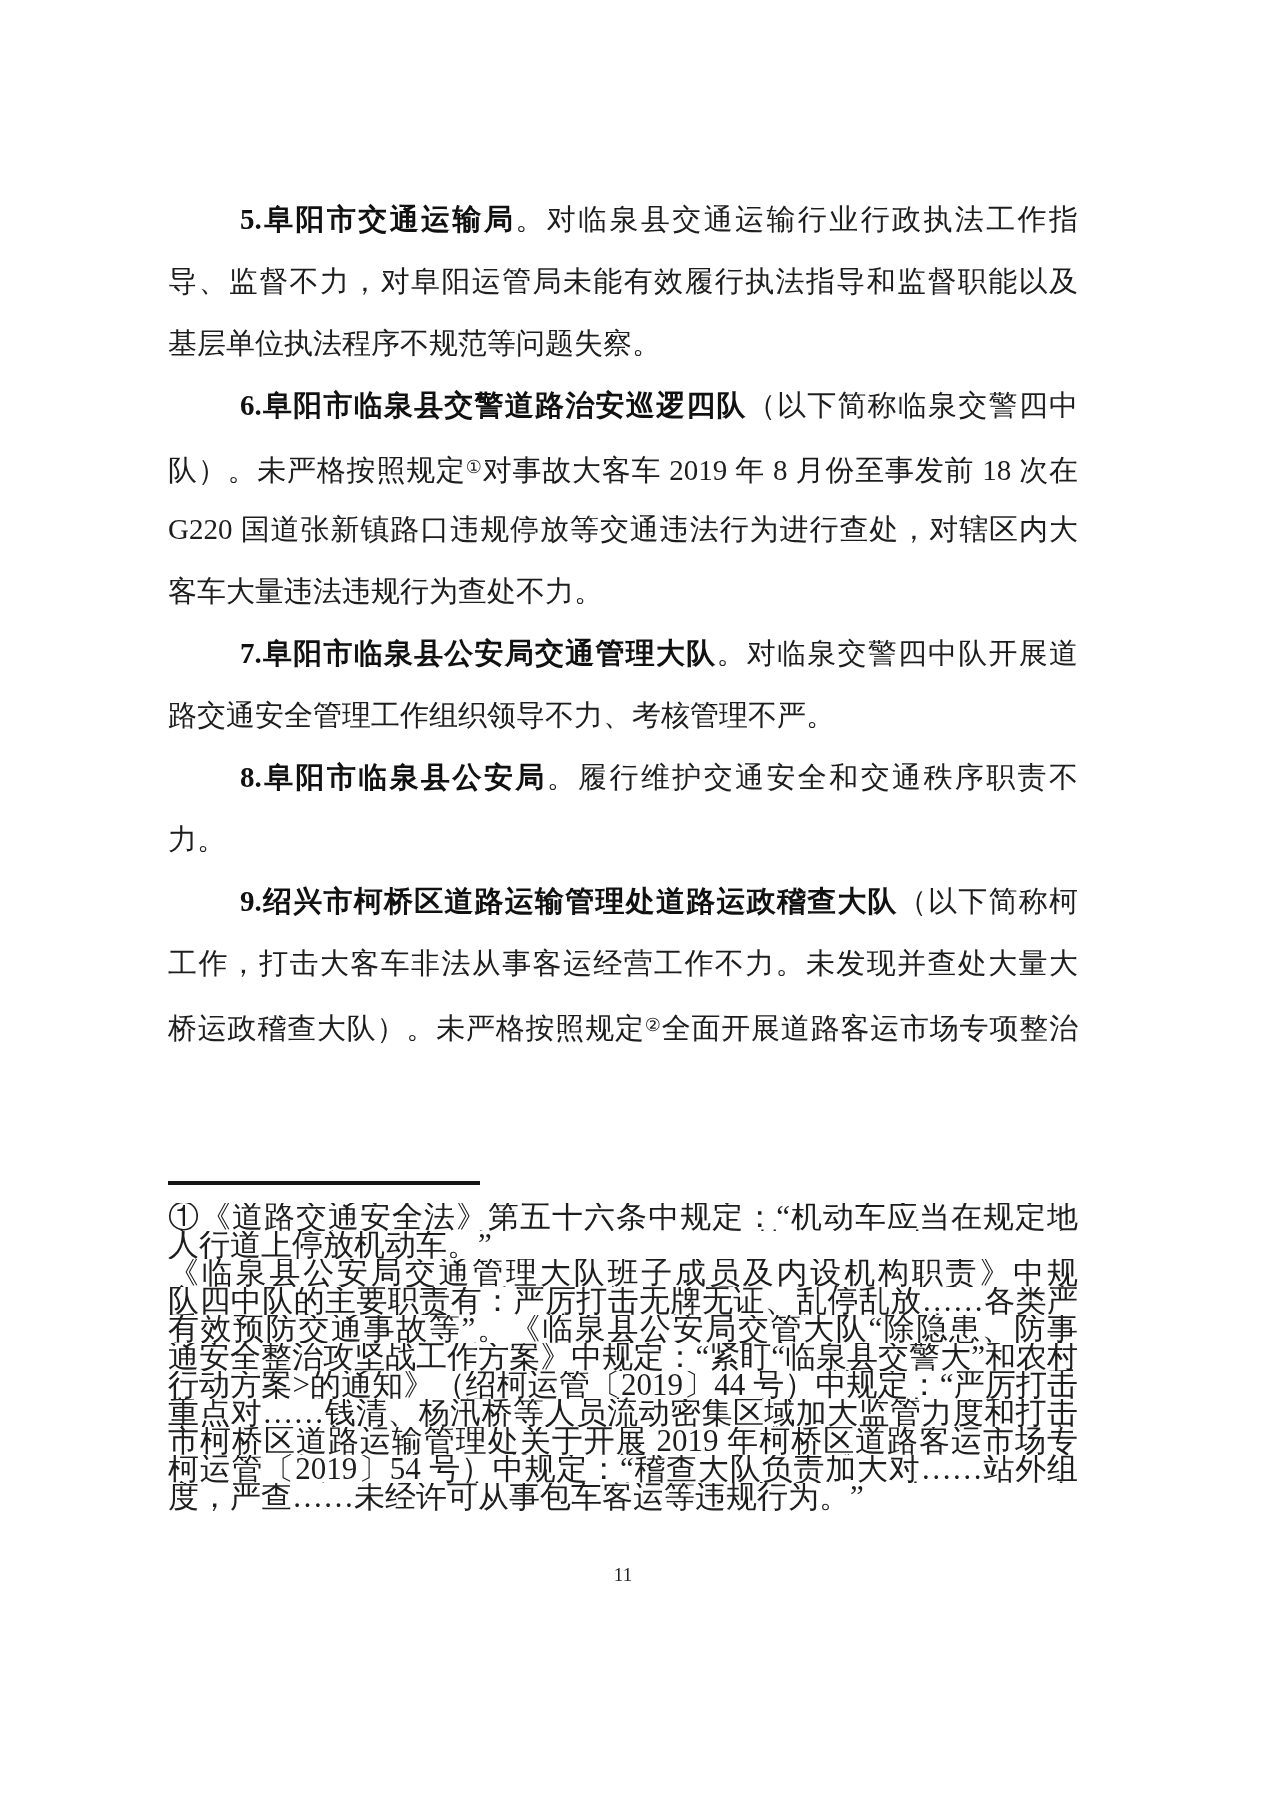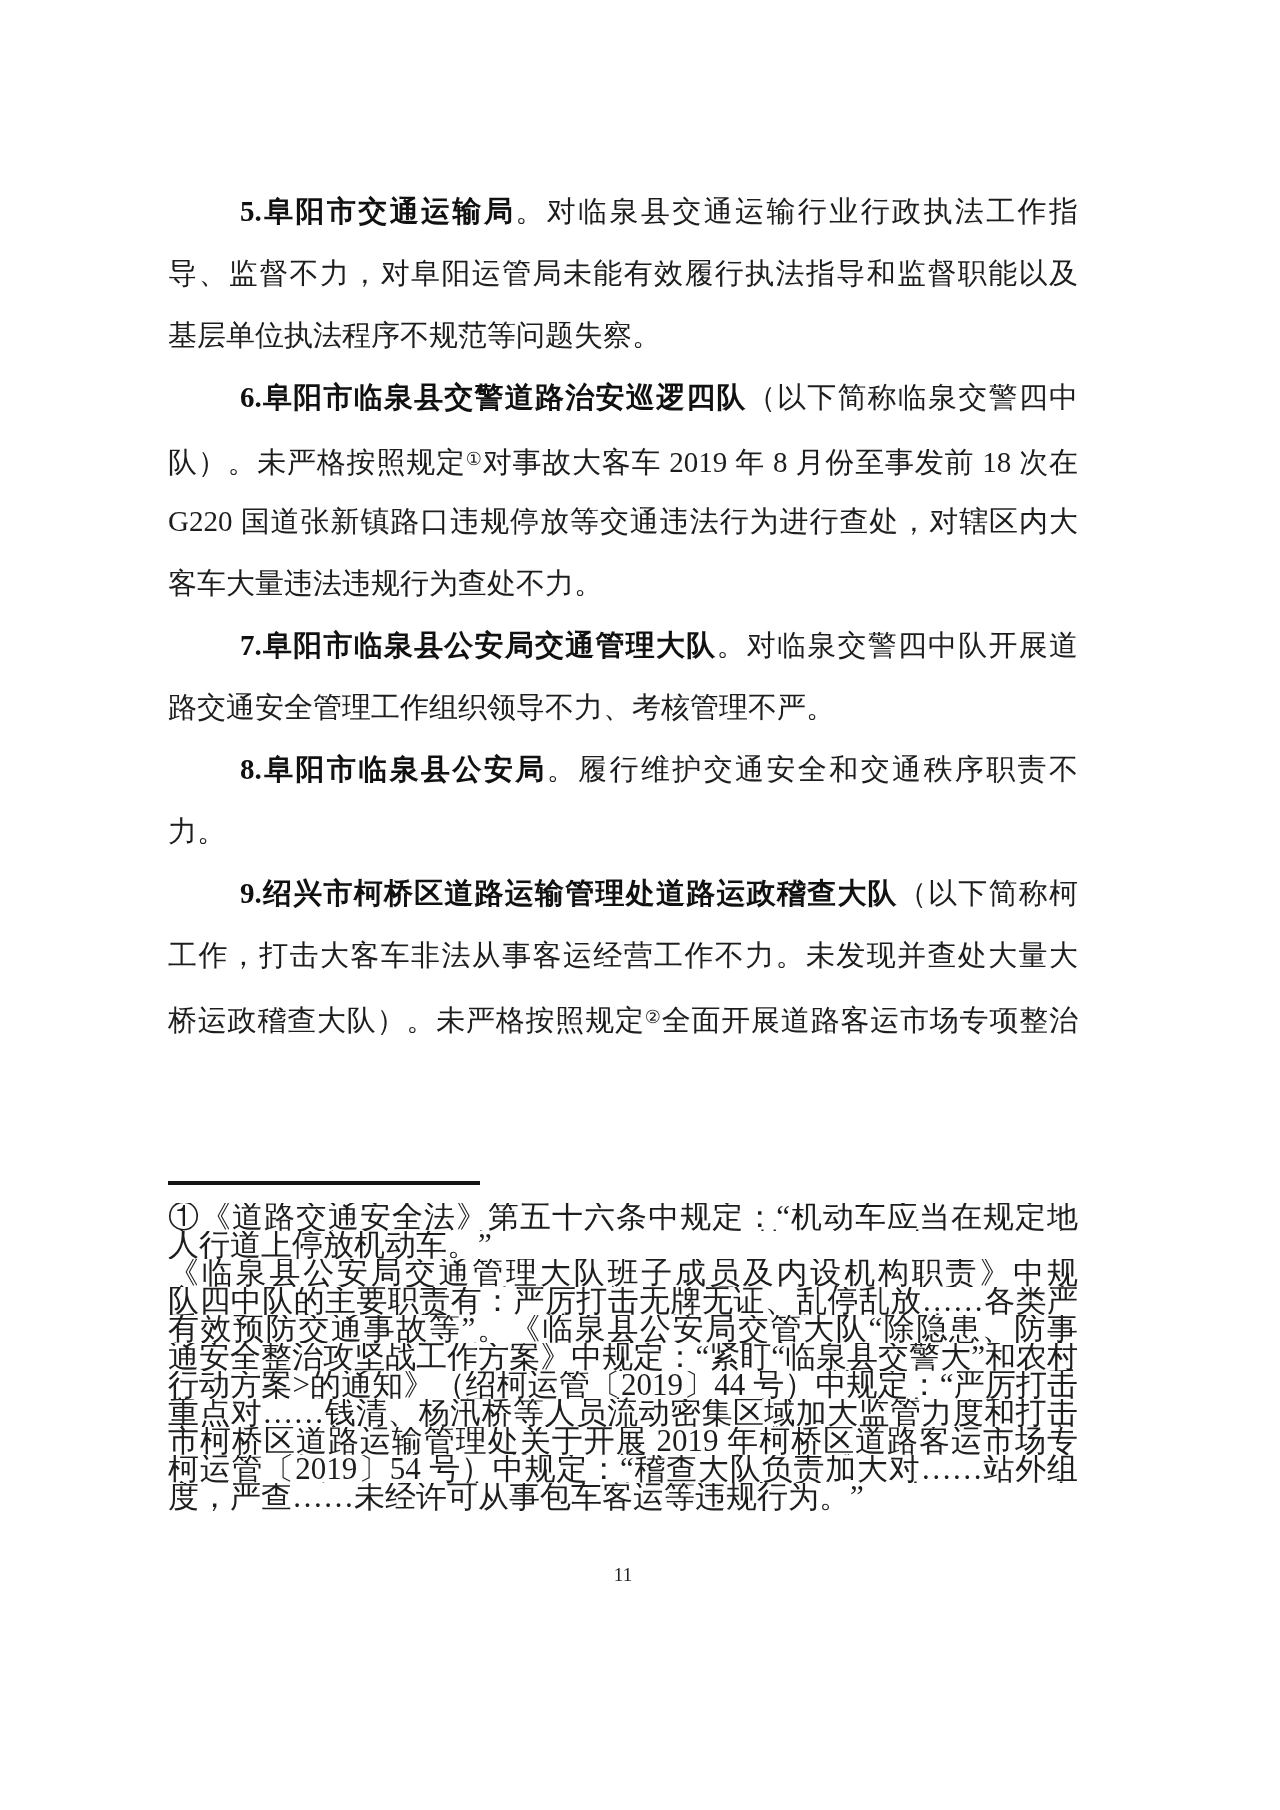--- a/index.html
+++ b/index.html
@@ -9,21 +9,21 @@
     width: 1280px;
     height: 1810px;
     background: #ffffff;
     overflow: hidden;
     font-family: "Liberation Serif", serif;
     color: #1d1d1d;
   }
   .body-text {
     position: absolute;
     left: 168px;
-    top: 180px;
+    top: 188px;
     width: 910px;
     font-size: 29px;
   }
   .bl {
     height: 62px;
     line-height: 62px;
     overflow: hidden;
     white-space: normal;
   }
   .bl.j {

